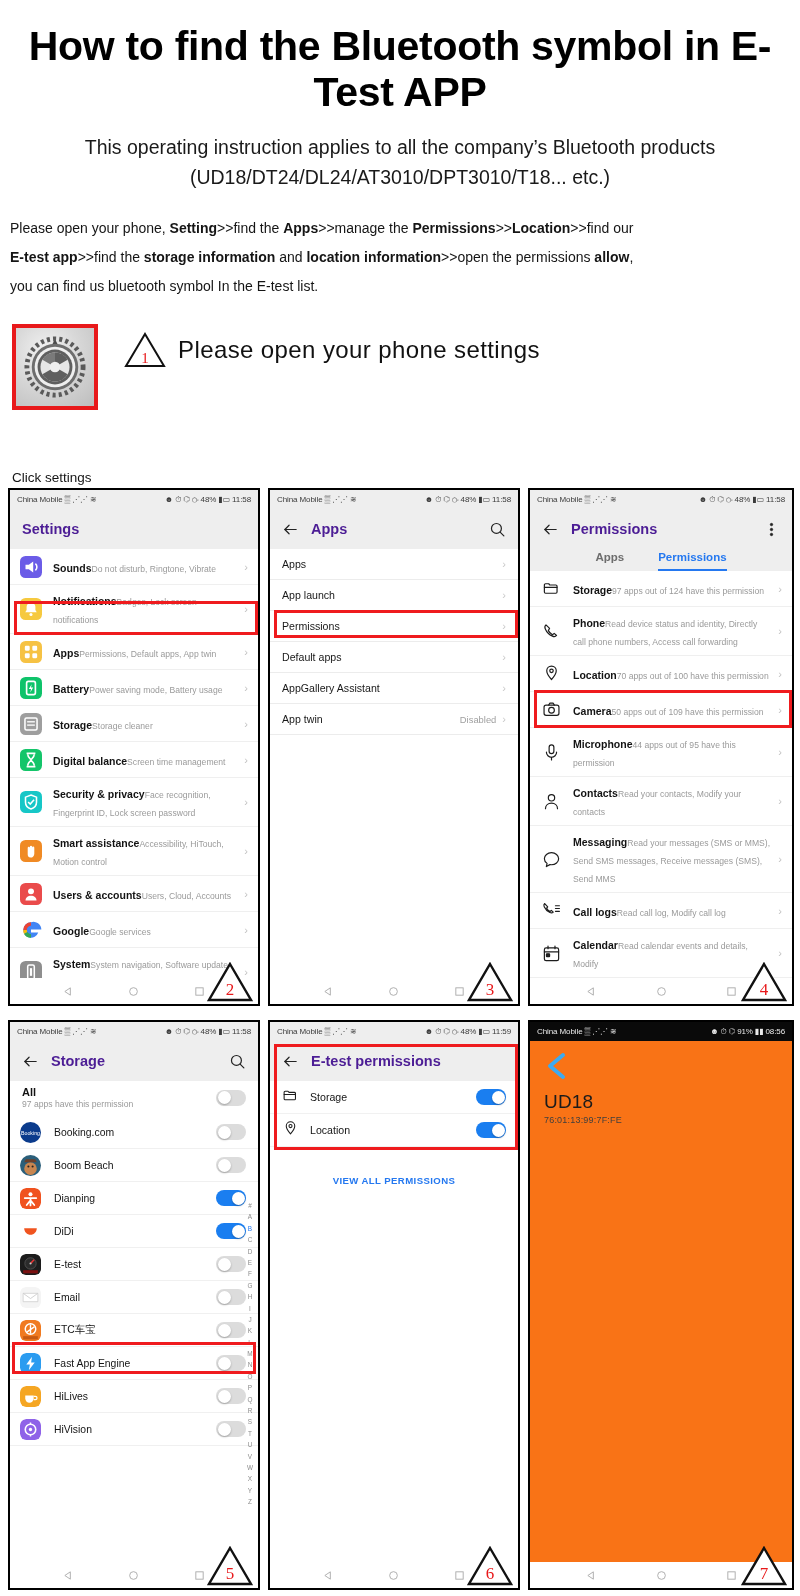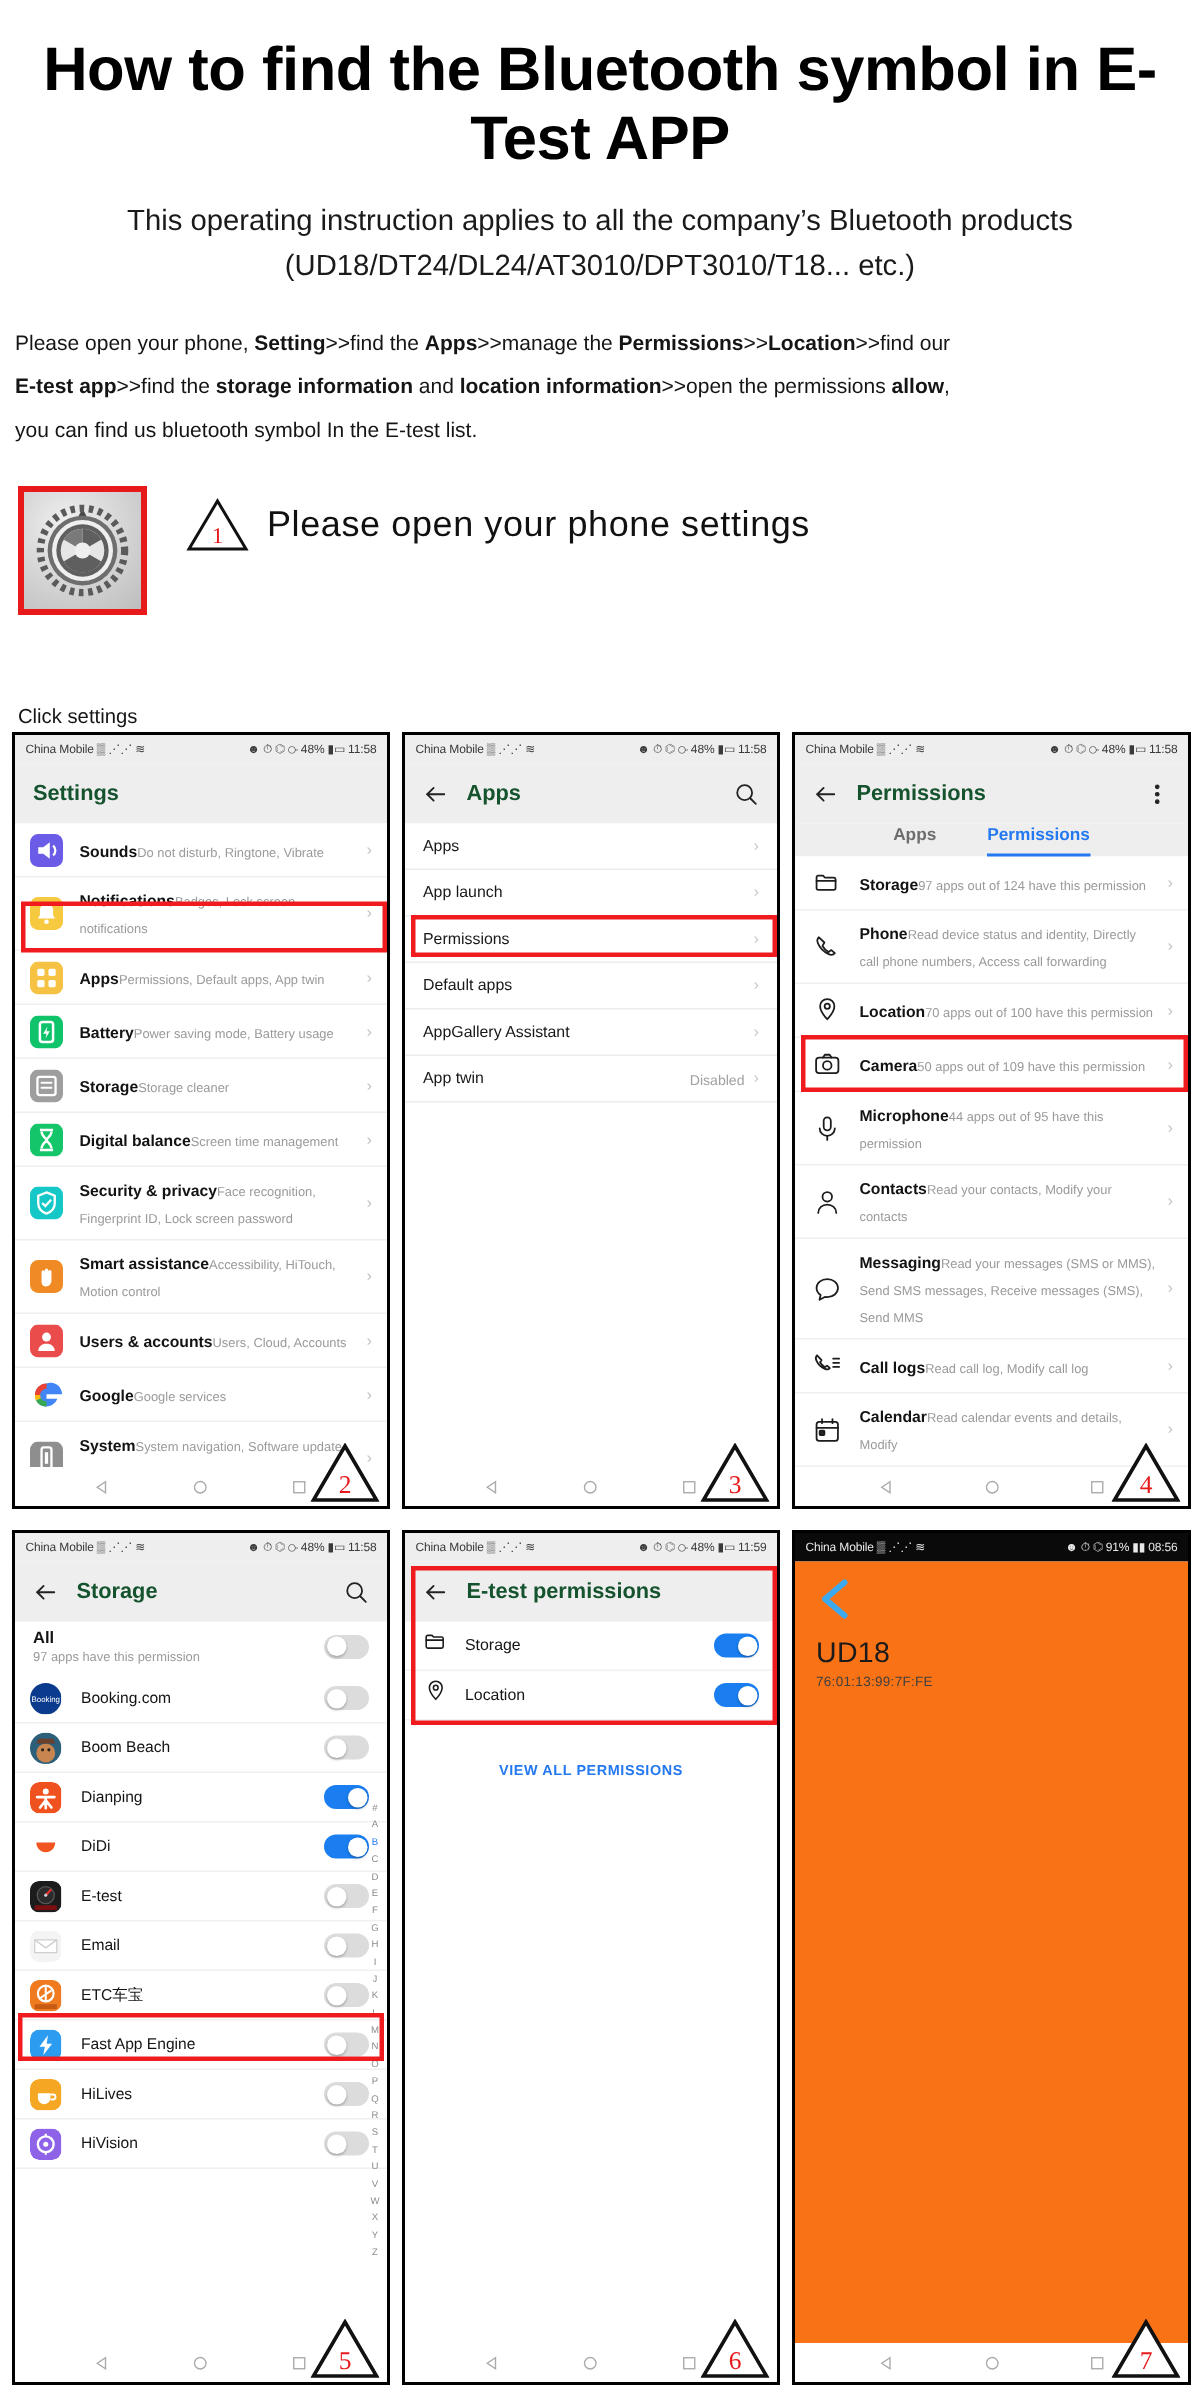--- a/index.html
+++ b/index.html
@@ -126,21 +126,21 @@
   .sb-ico { font-size:8px; line-height:1; }
 
   
   .toolbar {
     background:#eeeeee;
     height: 40px;
     display:flex; align-items:center;
     padding: 0 12px;
     gap: 12px;
   }
-  .toolbar .ttl { font-size: 14.5px; font-weight:700; color:#14532d; }
+  .toolbar .ttl { font-size: 14.5px; font-weight:700; color:#4c1d95; }
   .toolbar .sp { flex:1; }
   .ic { width:17px; height:17px; flex:0 0 auto; display:block; }
   .ic path, .ic circle, .ic line, .ic rect, .ic polyline { stroke:#222; }
 
   
   .tabs { background:#eeeeee; display:flex; justify-content:center; gap:34px; padding: 2px 0 0 0; }
   .tab { font-size:11.5px; color:#6d6d6d; padding-bottom:6px; font-weight:700; }
   .tab.active { color:#2478f0; border-bottom:2px solid #2478f0; }
 
   

